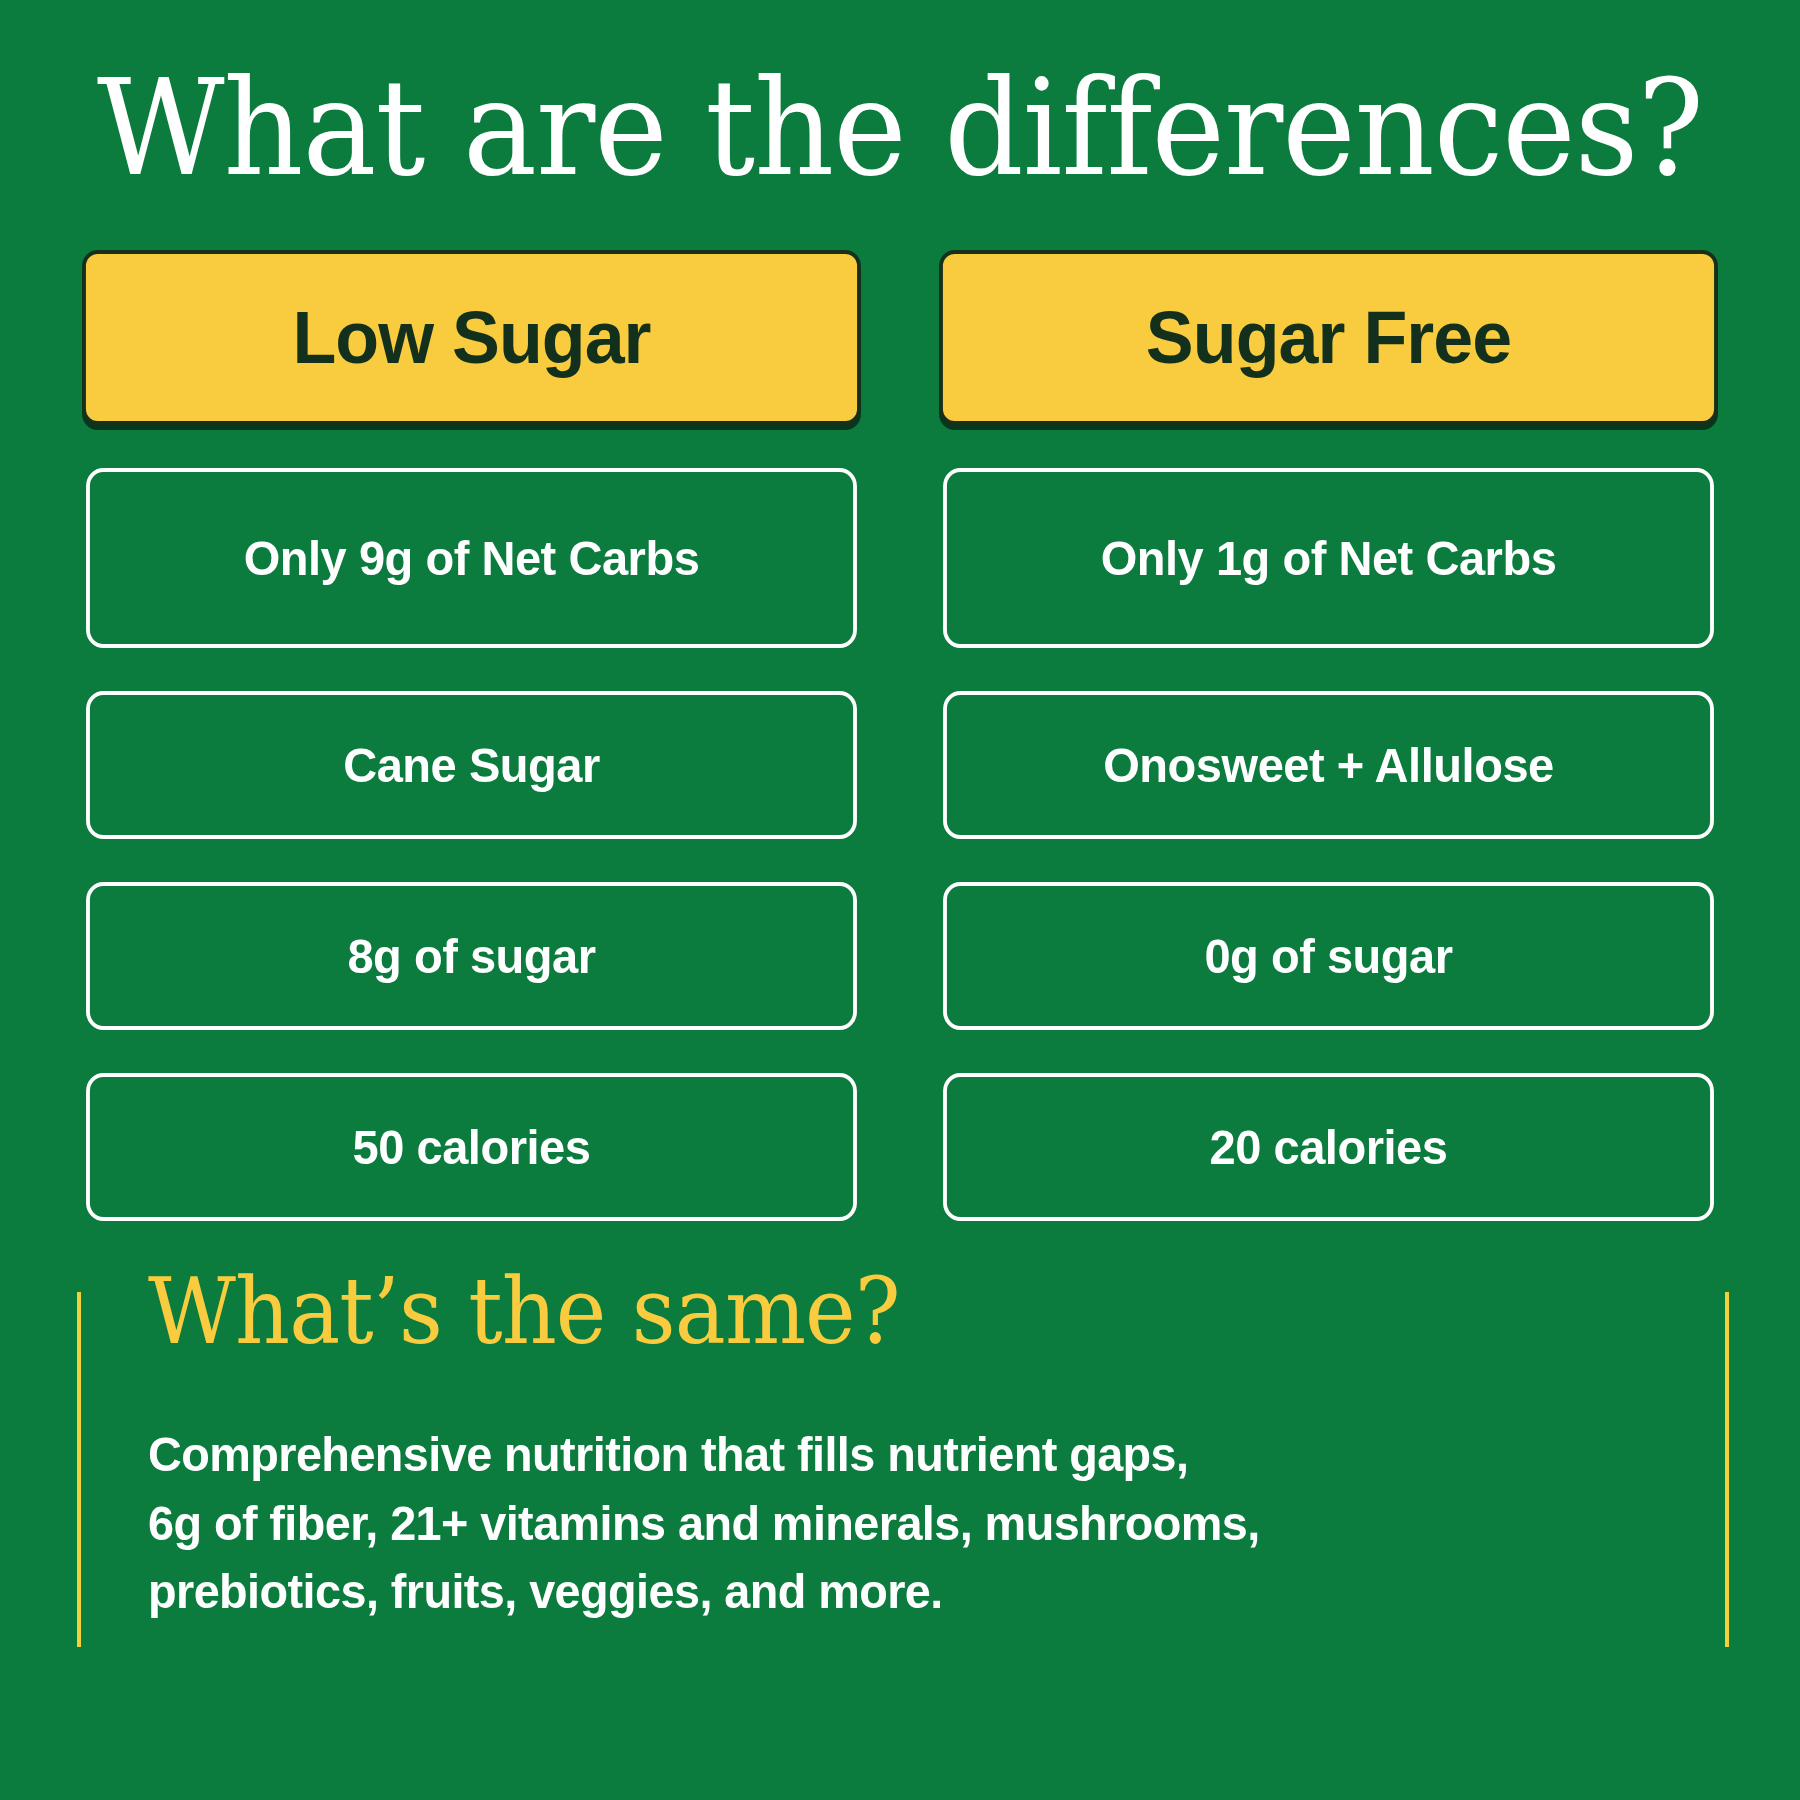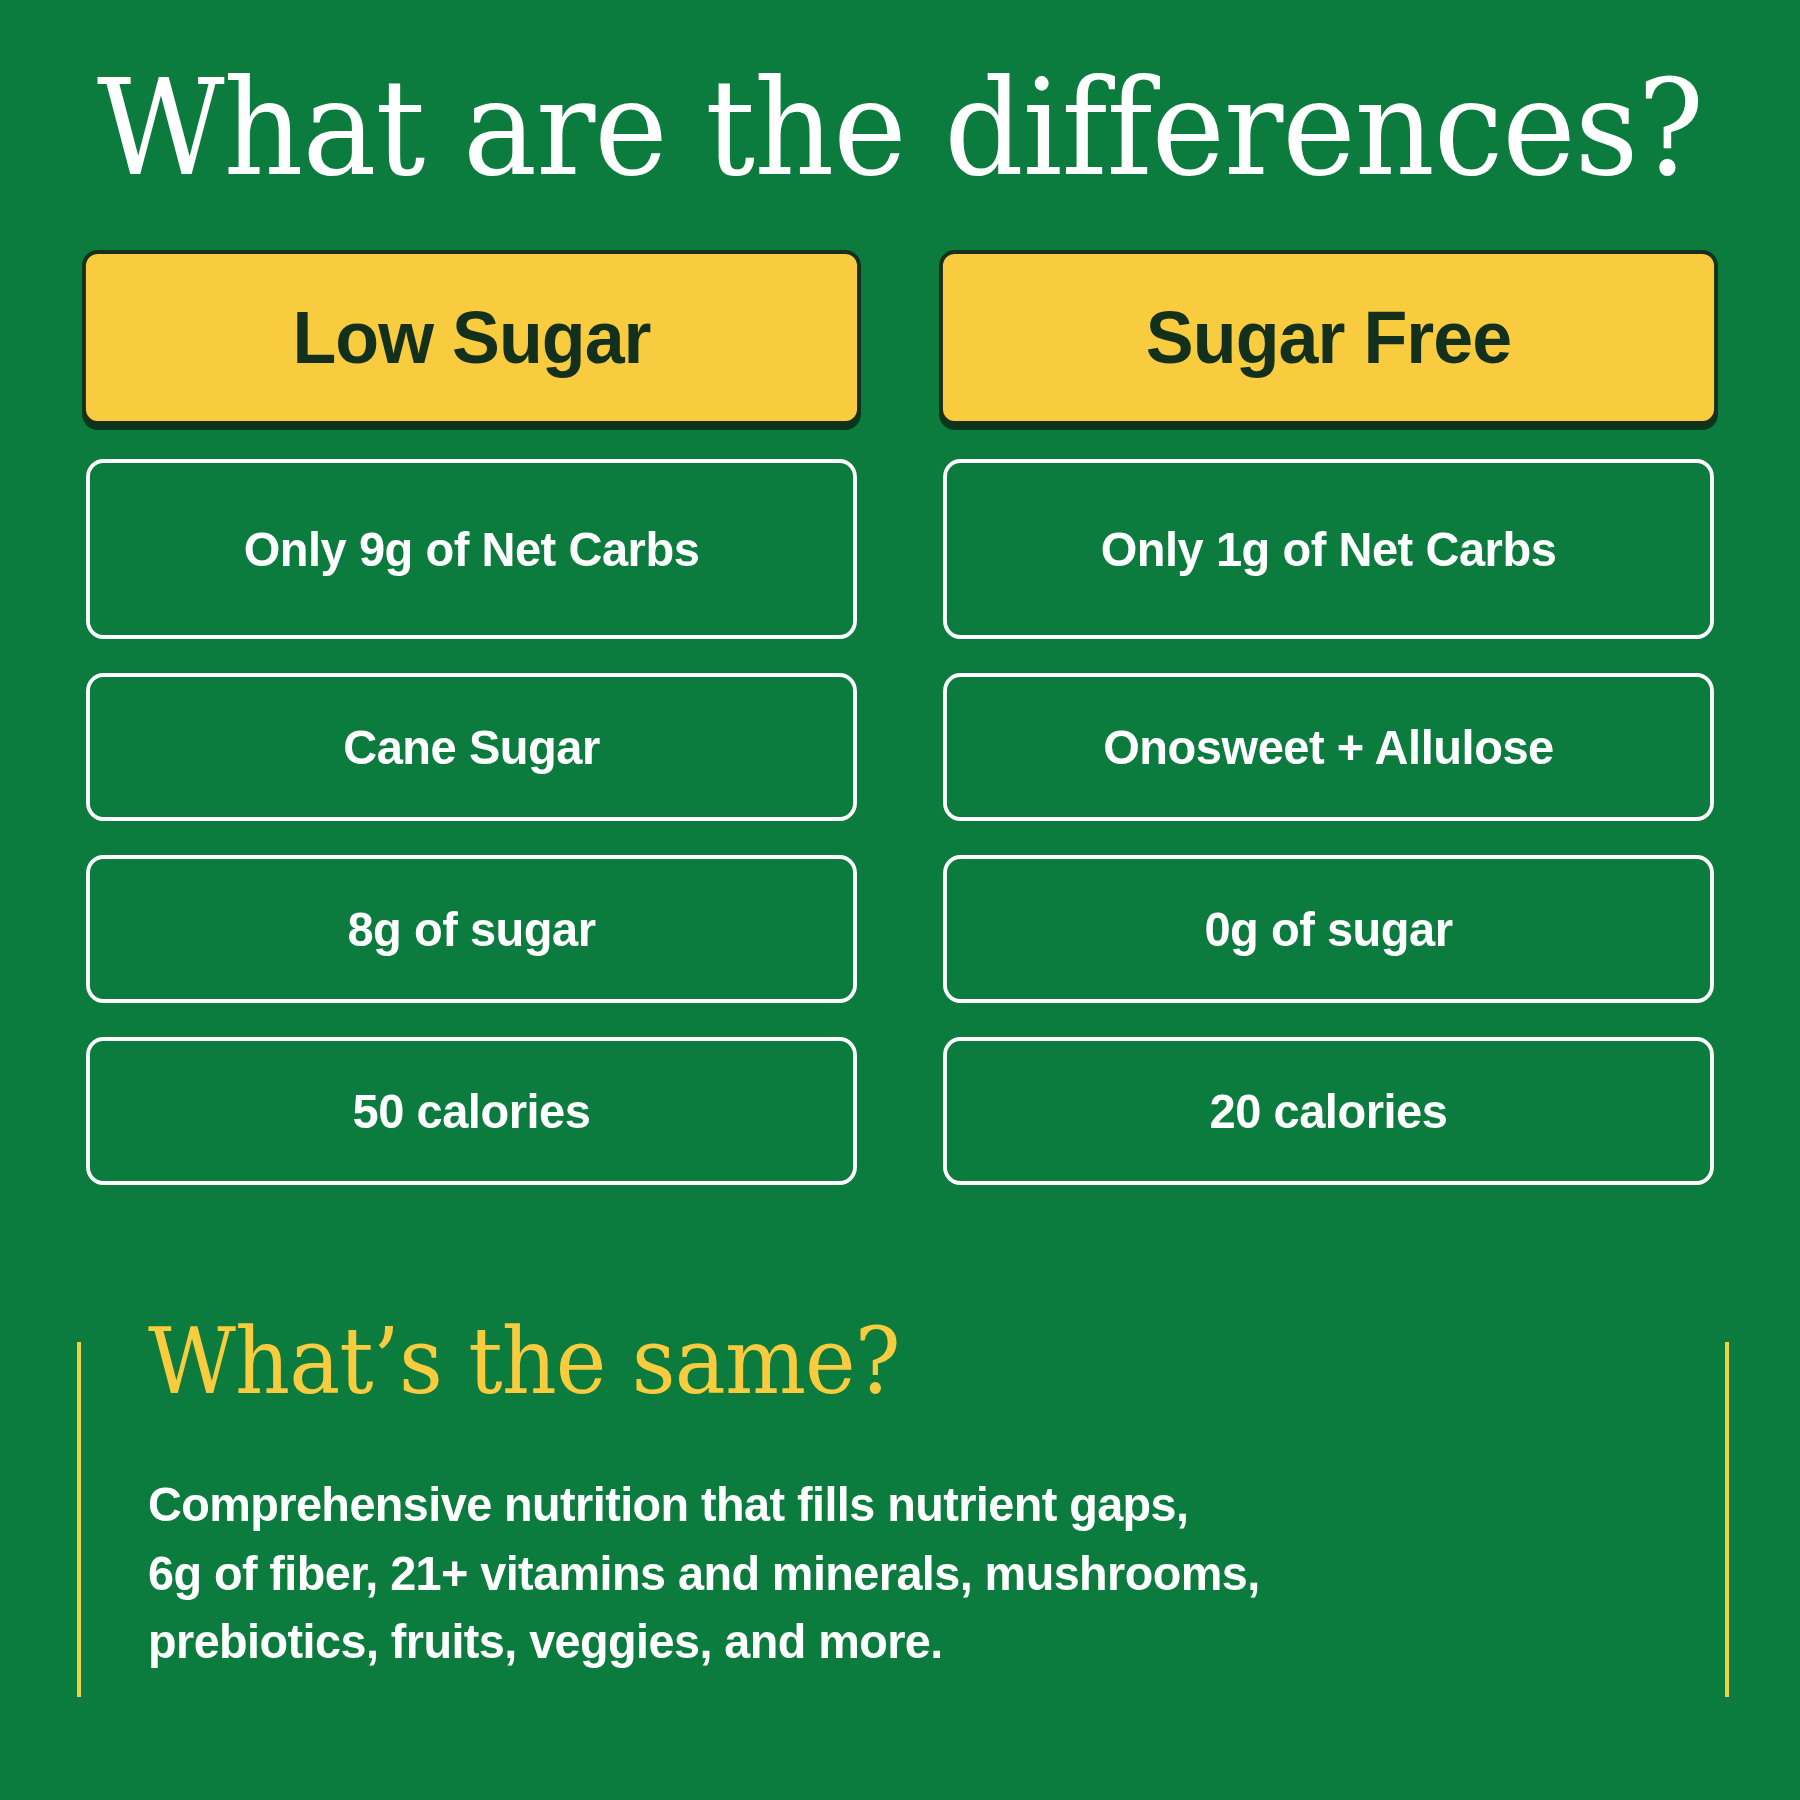--- a/index.html
+++ b/index.html
@@ -27,21 +27,21 @@
     transform:scaleX(0.94);
   }
 
   
   .grid {
     position:absolute;
     top:250px; left:70px;
     width:1660px;
   }
   .cols { display:flex; gap:54px; }
-  .col  { flex:1 1 0; display:flex; flex-direction:column; gap:34px; }
+  .col  { flex:1 1 0; display:flex; flex-direction:column; gap:43px; }
 
   .chip {
     background:#F8CC3E;
     color:#13301C;
     border:4px solid #16301C;
     border-radius:16px;
     height:175px;
     display:flex; align-items:center; justify-content:center;
     font-size:74px;
     font-weight:bold;
@@ -60,21 +60,21 @@
     letter-spacing:-0.5px;
     transform:scaleX(0.96);
     text-align:center;
   }
   .cell.tall { height:180px; }
   .cell.std  { height:148px; }
 
   
   .bottom {
     position:absolute;
-    left:0; top:1338px;
+    left:0; top:1288px;
     width:1636px;
     height:362px;
   }
   .rule {
     position:absolute;
     top:4px;
     width:4px;
     height:355px;
     background:#F2D23A;
   }

